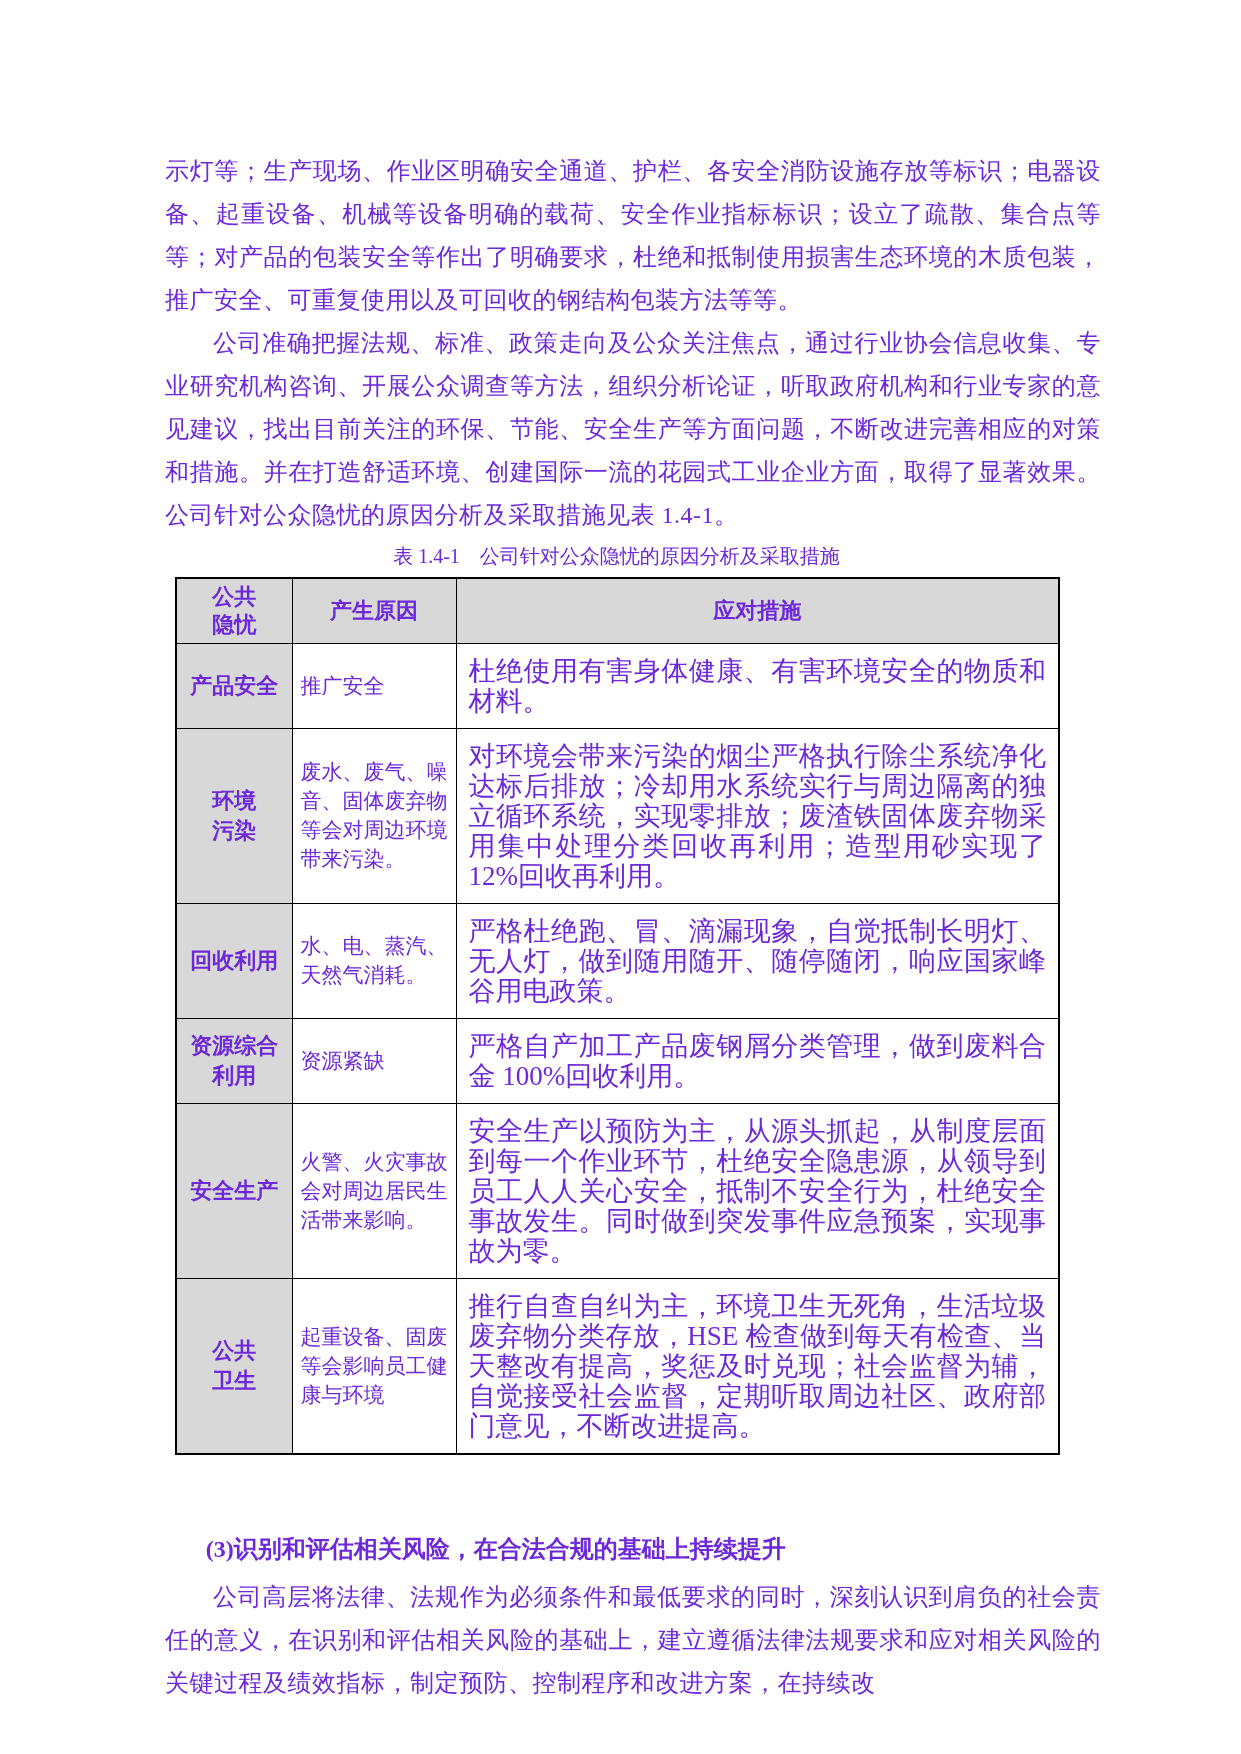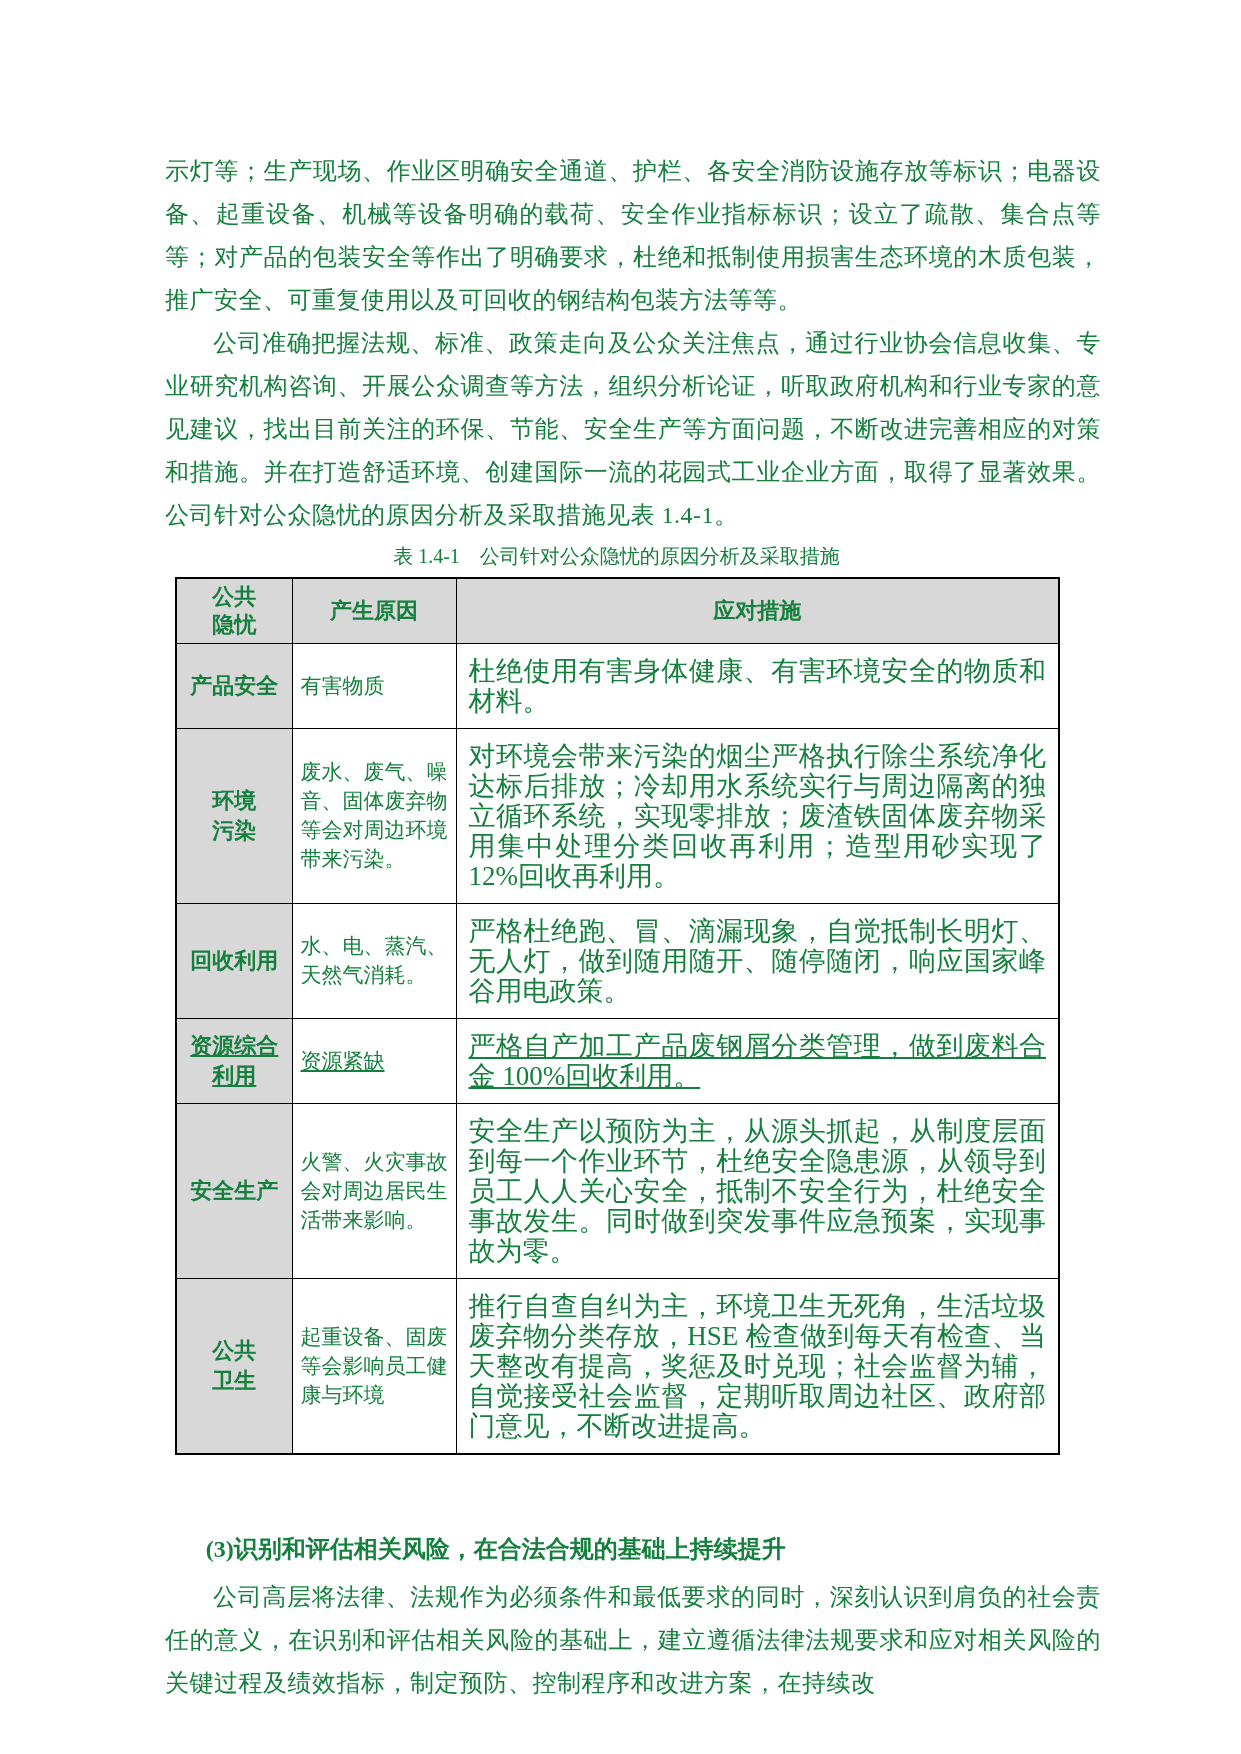--- a/index.html
+++ b/index.html
@@ -2,21 +2,21 @@
 <html><head>
 <meta charset="utf-8">
 <style>
   html, body { margin: 0; padding: 0; background: #ffffff; }
   .page {
     position: relative;
     width: 1241px;
     height: 1754px;
     background: #ffffff;
     font-family: "Liberation Serif", "DejaVu Serif", serif;
-    color: #15803d;
+    color: #6d28d9;
     overflow: hidden;
   }
   .content {
     padding: 150px 140px 0 165px;
   }
   .body-text {
     margin: 0;
     font-size: 24px;
     line-height: 43px;
     text-align: justify;
@@ -73,21 +73,21 @@
   td.c3 {
     font-size: 27px;
     line-height: 30px;
     text-align: justify;
     padding: 12px 12px;
   }
   thead tr { height: 60px; }
   tbody tr:nth-child(1) { height: 68px; }
   tbody tr:nth-child(2) { height: 136px; }
   tbody tr:nth-child(3) { height: 86px; }
-  tbody tr:nth-child(4) { height: 76px; text-decoration: underline; }
+  tbody tr:nth-child(4) { height: 76px; }
   tbody tr:nth-child(5) { height: 150px; }
   tbody tr:nth-child(6) { height: 148px; }
   .section-heading {
     margin: 72px 0 5px 0;
     font-size: 24px;
     font-weight: bold;
     line-height: 44px;
     text-indent: 1.7em;
   }
 </style>
@@ -113,21 +113,21 @@
         <tr>
           <th class="hcell">公共
 隐忧</th>
           <th class="hcell">产生原因</th>
           <th class="hcell">应对措施</th>
         </tr>
       </thead>
       <tbody>
         <tr>
           <td class="c1">产品安全</td>
-          <td class="c2">有害物质</td>
+          <td class="c2">推广安全</td>
           <td class="c3">杜绝使用有害身体健康、有害环境安全的物质和材料。</td>
         </tr>
         <tr>
           <td class="c1">环境
 污染</td>
           <td class="c2">废水、废气、噪音、固体废弃物等会对周边环境带来污染。</td>
           <td class="c3">对环境会带来污染的烟尘严格执行除尘系统净化达标后排放；冷却用水系统实行与周边隔离的独立循环系统，实现零排放；废渣铁固体废弃物采用集中处理分类回收再利用；造型用砂实现了 12%回收再利用。</td>
         </tr>
         <tr>
           <td class="c1">回收利用</td>

